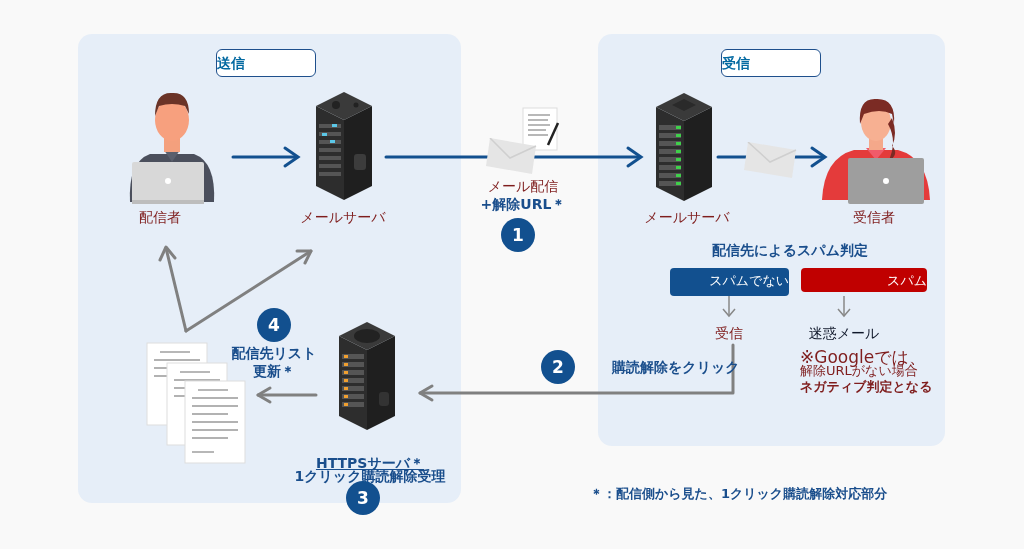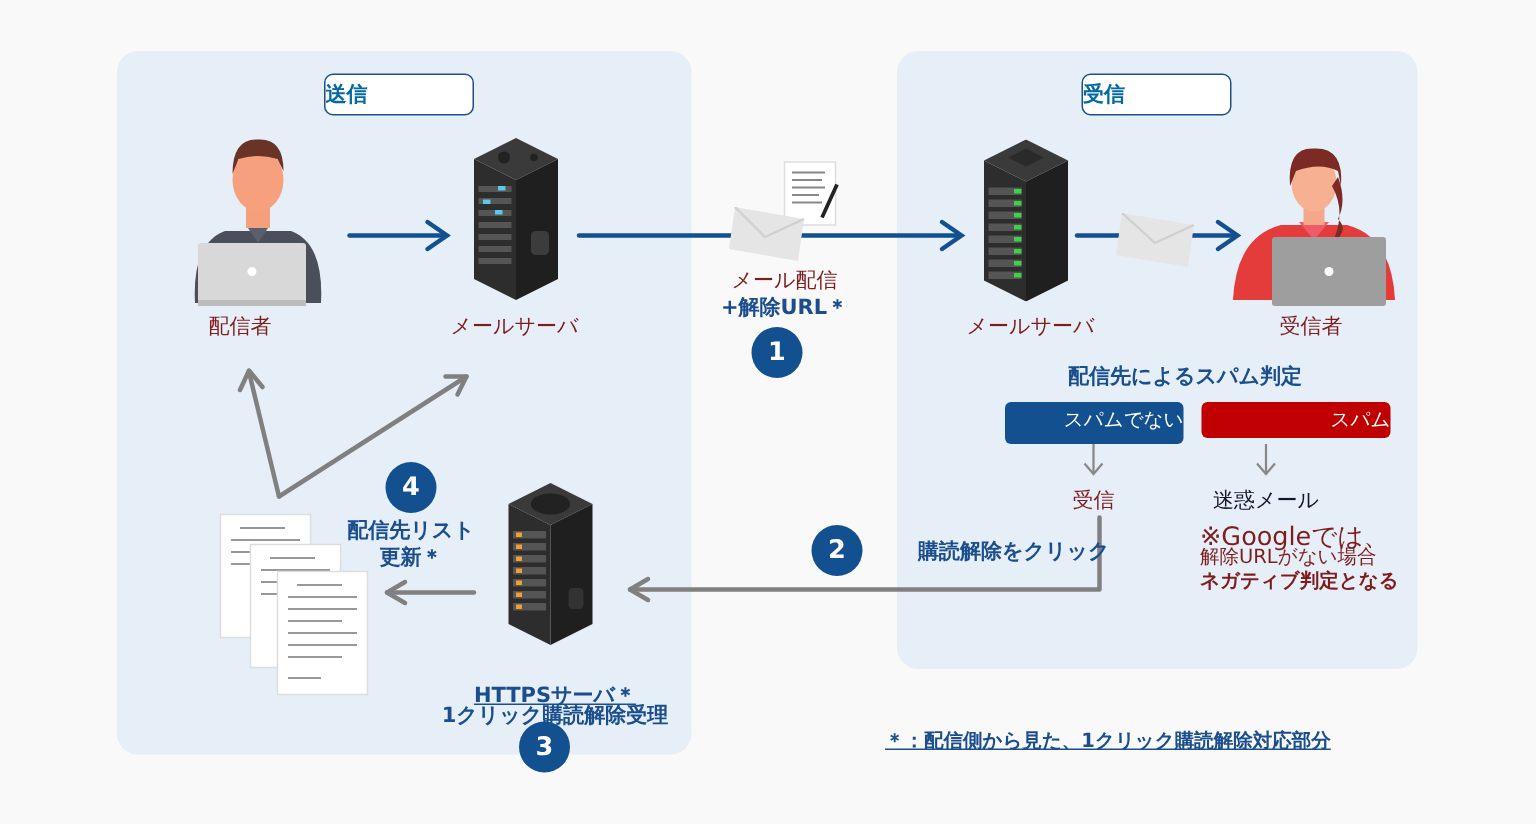--- a/index.html
+++ b/index.html
@@ -233,13 +233,13 @@
       <rect x="9" y="73" width="4" height="3"></rect>
       <rect x="9" y="81" width="4" height="3"></rect>
   </g>
   <rect x="44" y="70" width="10" height="14" rx="3" fill="#333"></rect>
 </svg>
 
 <div class="label blue-b" style="left:270px;top:436px;width:200px;margin-top:32px;">1クリック購読解除受理</div>
 <div class="label blue-b" style="left:270px;top:455px;width:200px;text-decoration:underline;">HTTPSサーバ＊</div>
 <div class="step" style="left:346px;top:481px;">3</div>
 
-<div class="label blue-b" style="left:590px;top:485px;text-align:right;font-size:13px;text-decoration:underline;">＊：配信側から見た、1クリック購読解除対応部分</div>
+<div class="label blue-b" style="left:590px;top:485px;text-align:right;font-size:13px;">＊：配信側から見た、1クリック購読解除対応部分</div>
 
 </body></html>

